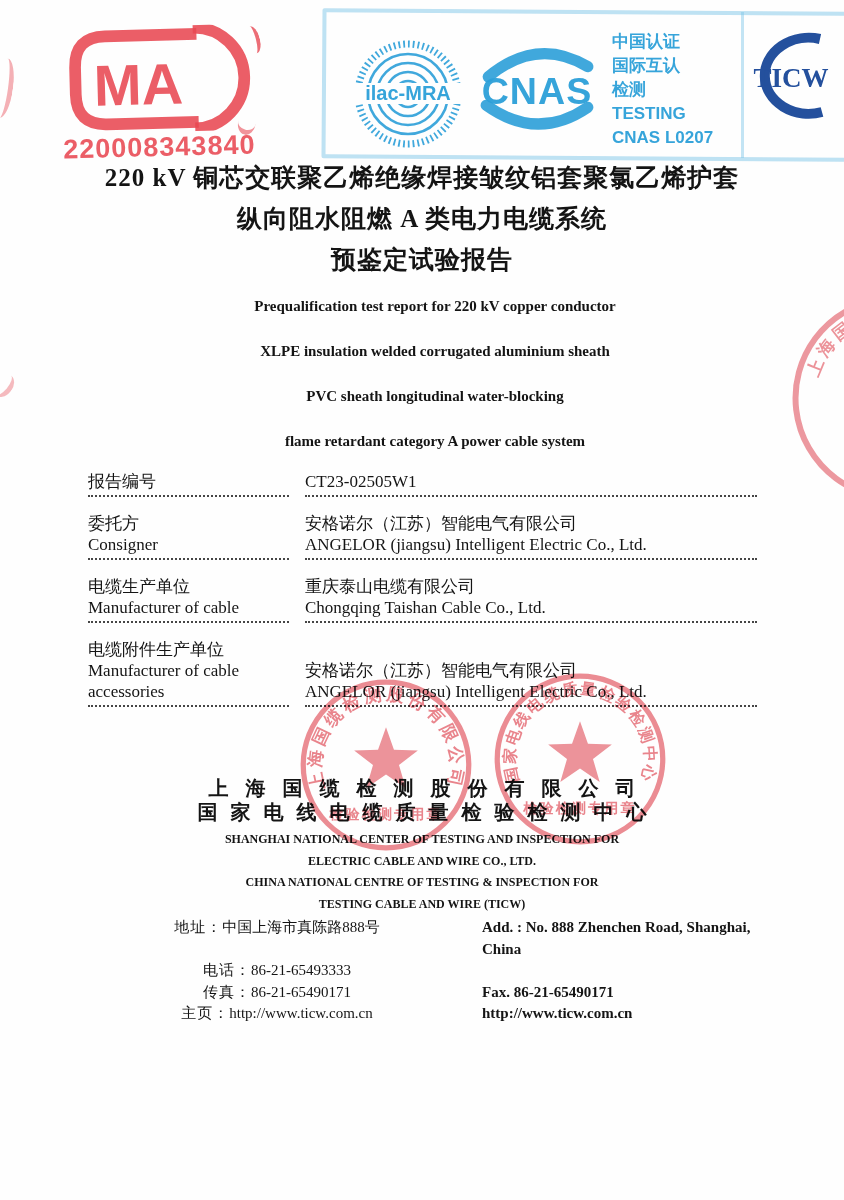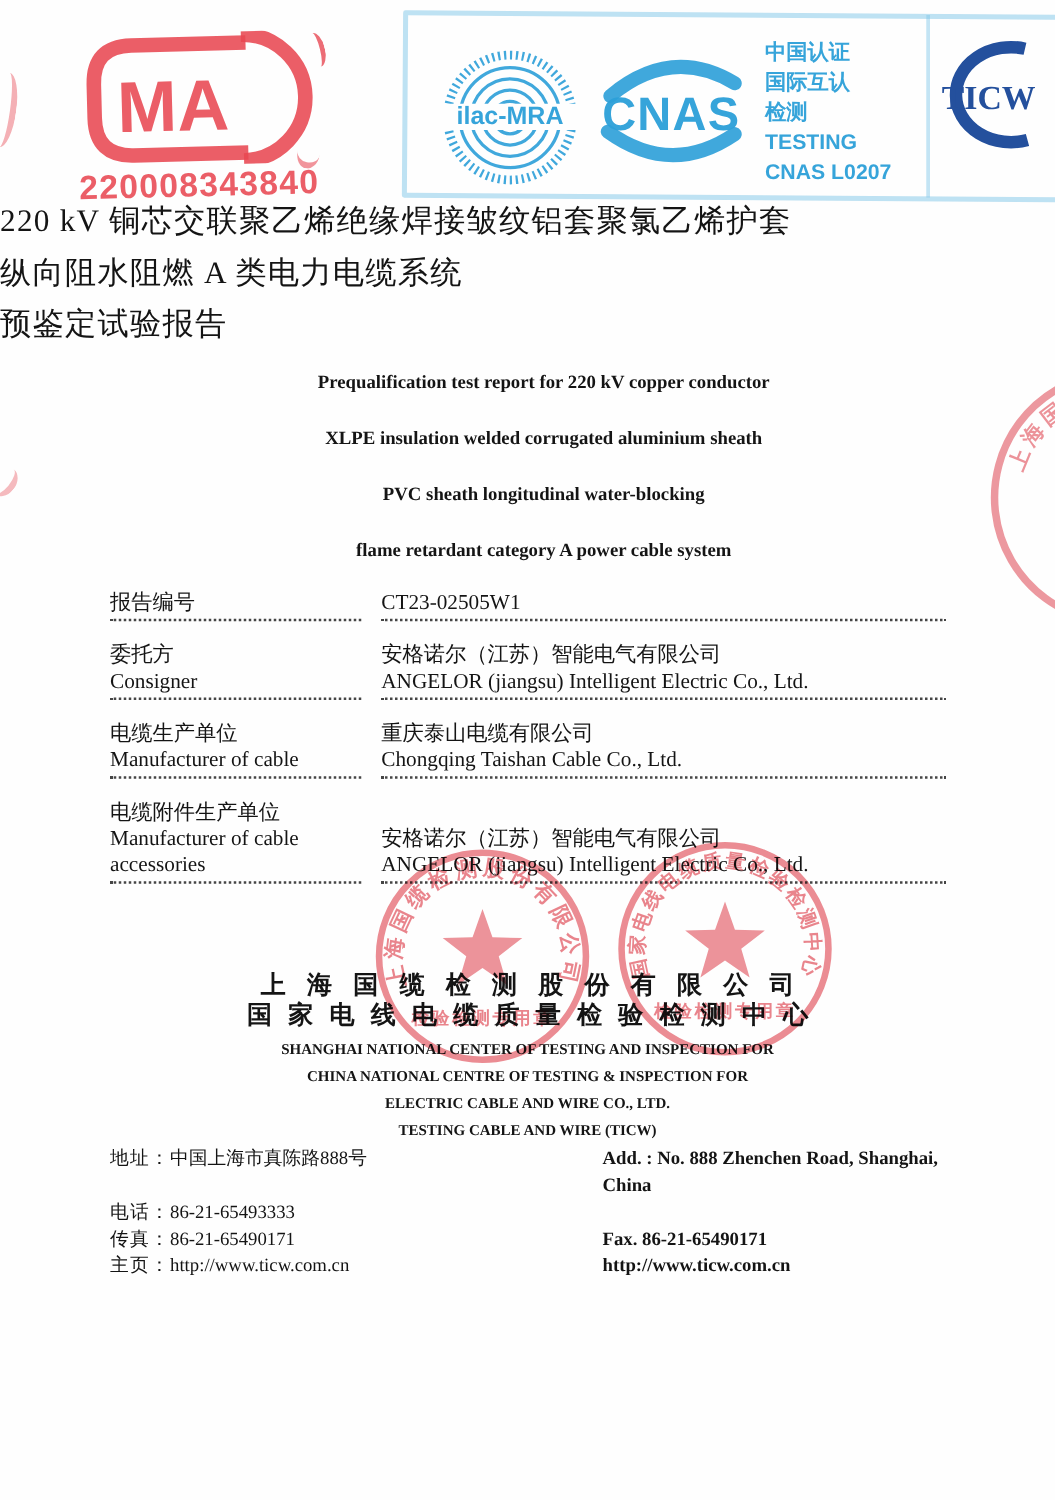--- a/index.html
+++ b/index.html
@@ -35,21 +35,21 @@
   .ticw-stamp  { left:740px; top:26px; }
   .red-squiggle { position:absolute; border-radius:50%; }
   .sq1 { left:246px; top:26px;  width:10px; height:28px; border-right:4px solid rgba(230,60,72,.75); transform:rotate(-14deg); }
   .sq2 { left:238px; top:110px; width:18px; height:20px; border-bottom:5px solid rgba(230,60,72,.55); transform:rotate(12deg); }
   .sq3 { left:-6px;  top:58px;  width:14px; height:60px; border-right:5px solid rgba(230,60,72,.4);  transform:rotate(8deg); }
   .sq4 { left:-8px;  top:372px; width:16px; height:26px; border-right:5px solid rgba(230,60,72,.35); transform:rotate(40deg); }
 
   
   .title-zh {
     position:absolute; top:157px; left:0; width:100%;
-    text-align:left; font-weight:400; font-size:25px; line-height:41px;
+    text-align:center; font-weight:700; font-size:25px; line-height:41px;
     letter-spacing:1px;
   }
   .title-en {
     position:absolute; top:284px; left:13px; width:100%;
     text-align:center; font-weight:700; font-size:15px; line-height:45px;
   }
 
   
   .fields { position:absolute; left:88px; top:471px; width:669px; }
   .frow { display:flex; align-items:flex-end; margin-bottom:16px; }
@@ -64,21 +64,21 @@
 
   
   .org { position:absolute; top:777px; left:0; width:100%; text-align:center; }
   .org-zh1 { font-size:20px; font-weight:700; letter-spacing:17px; text-indent:17px; line-height:23px; }
   .org-zh2 { font-size:20px; font-weight:700; letter-spacing:13px; text-indent:13px; line-height:23px; margin-top:1px; }
   .org-en  { font-size:12px; font-weight:700; line-height:21.5px; margin-top:5px; }
 
   
   .contact { position:absolute; top:917px; left:88px; width:670px; font-size:15px; }
   .crow { display:flex; line-height:21.6px; }
-  .c-left  { width:378px; flex:none; }
+  .c-left  { width:378px; flex:none;text-align:center; }
   .c-right { flex:1; font-weight:700;margin-left:16px; }
   .c-label { letter-spacing:1px; }
 
   
   .seal { position:absolute; mix-blend-mode:multiply; opacity:.85; }
   .seal svg text { font-family:"Liberation Serif", serif; font-weight:700; }
   .seal-edge { transform:rotate(15deg); opacity:.8; }
 </style>
 </head>
 <body>
@@ -199,22 +199,22 @@
         <div>ANGELOR (jiangsu) Intelligent Electric Co., Ltd.</div>
       </div>
     </div>
   </div>
 
   <div class="org">
     <div class="org-zh1">上海国缆检测股份有限公司</div>
     <div class="org-zh2">国家电线电缆质量检验检测中心</div>
     <div class="org-en">
       <div>SHANGHAI NATIONAL CENTER OF TESTING AND INSPECTION FOR</div>
+      <div>ELECTRIC CABLE AND WIRE CO., LTD.</div>
       <div>CHINA NATIONAL CENTRE OF TESTING &amp; INSPECTION FOR</div>
-      <div>ELECTRIC CABLE AND WIRE CO., LTD.</div>
       <div>TESTING CABLE AND WIRE (TICW)</div>
     </div>
   </div>
 
   <div class="contact">
     <div class="crow">
       <div class="c-left">
         <span class="c-label">地址：</span><span>中国上海市真陈路888号</span>
       </div>
       <div class="c-right">Add. : No. 888 Zhenchen Road, Shanghai, China</div>

